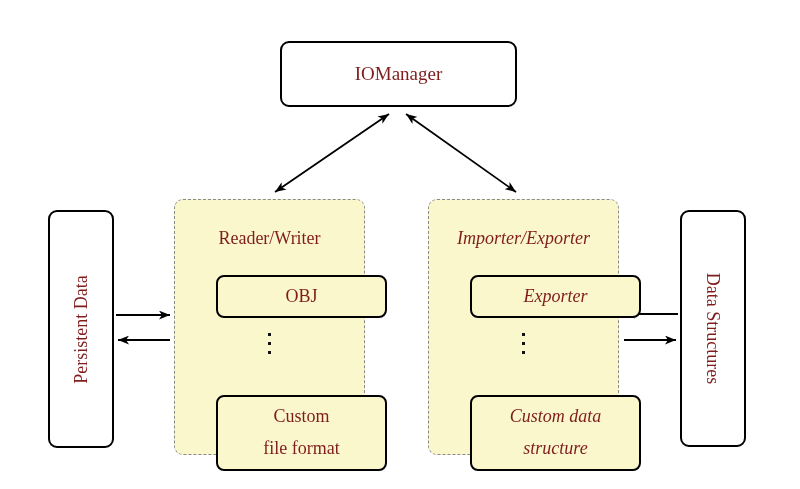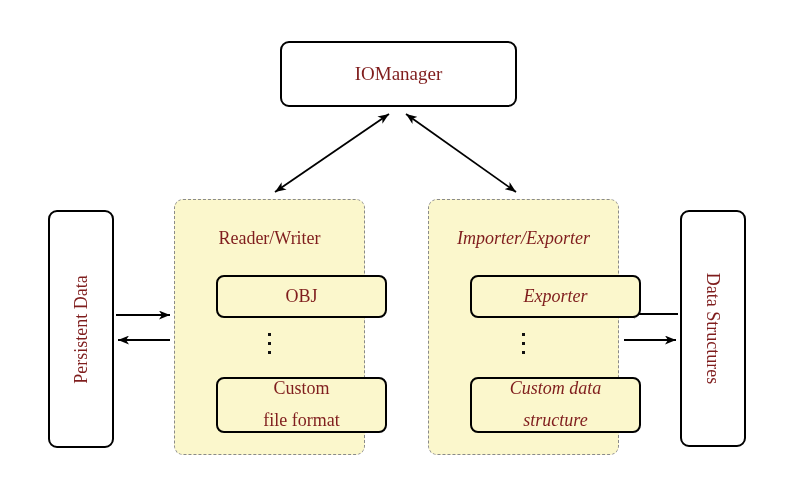--- a/index.html
+++ b/index.html
@@ -79,21 +79,21 @@
     flex-direction: column;
     align-items: center;
     justify-content: center;
     box-sizing: border-box;
     font-size: 18px;
     line-height: 1.22;
     text-align: right;
     margin-left: 32px;
   }
   .inner-node.first  { top: 75px;  height: 43px; }
-  .inner-node.second { top: 177px; height: 56px; gap: 10px; }
+  .inner-node.second { top: 195px; height: 76px; gap: 10px; }
   .vdots {
     position: absolute;
     top: 133px;
     left: 0;
     width: 100%;
     display: flex;
     flex-direction: column;
     align-items: center;
     gap: 6px;
   }

